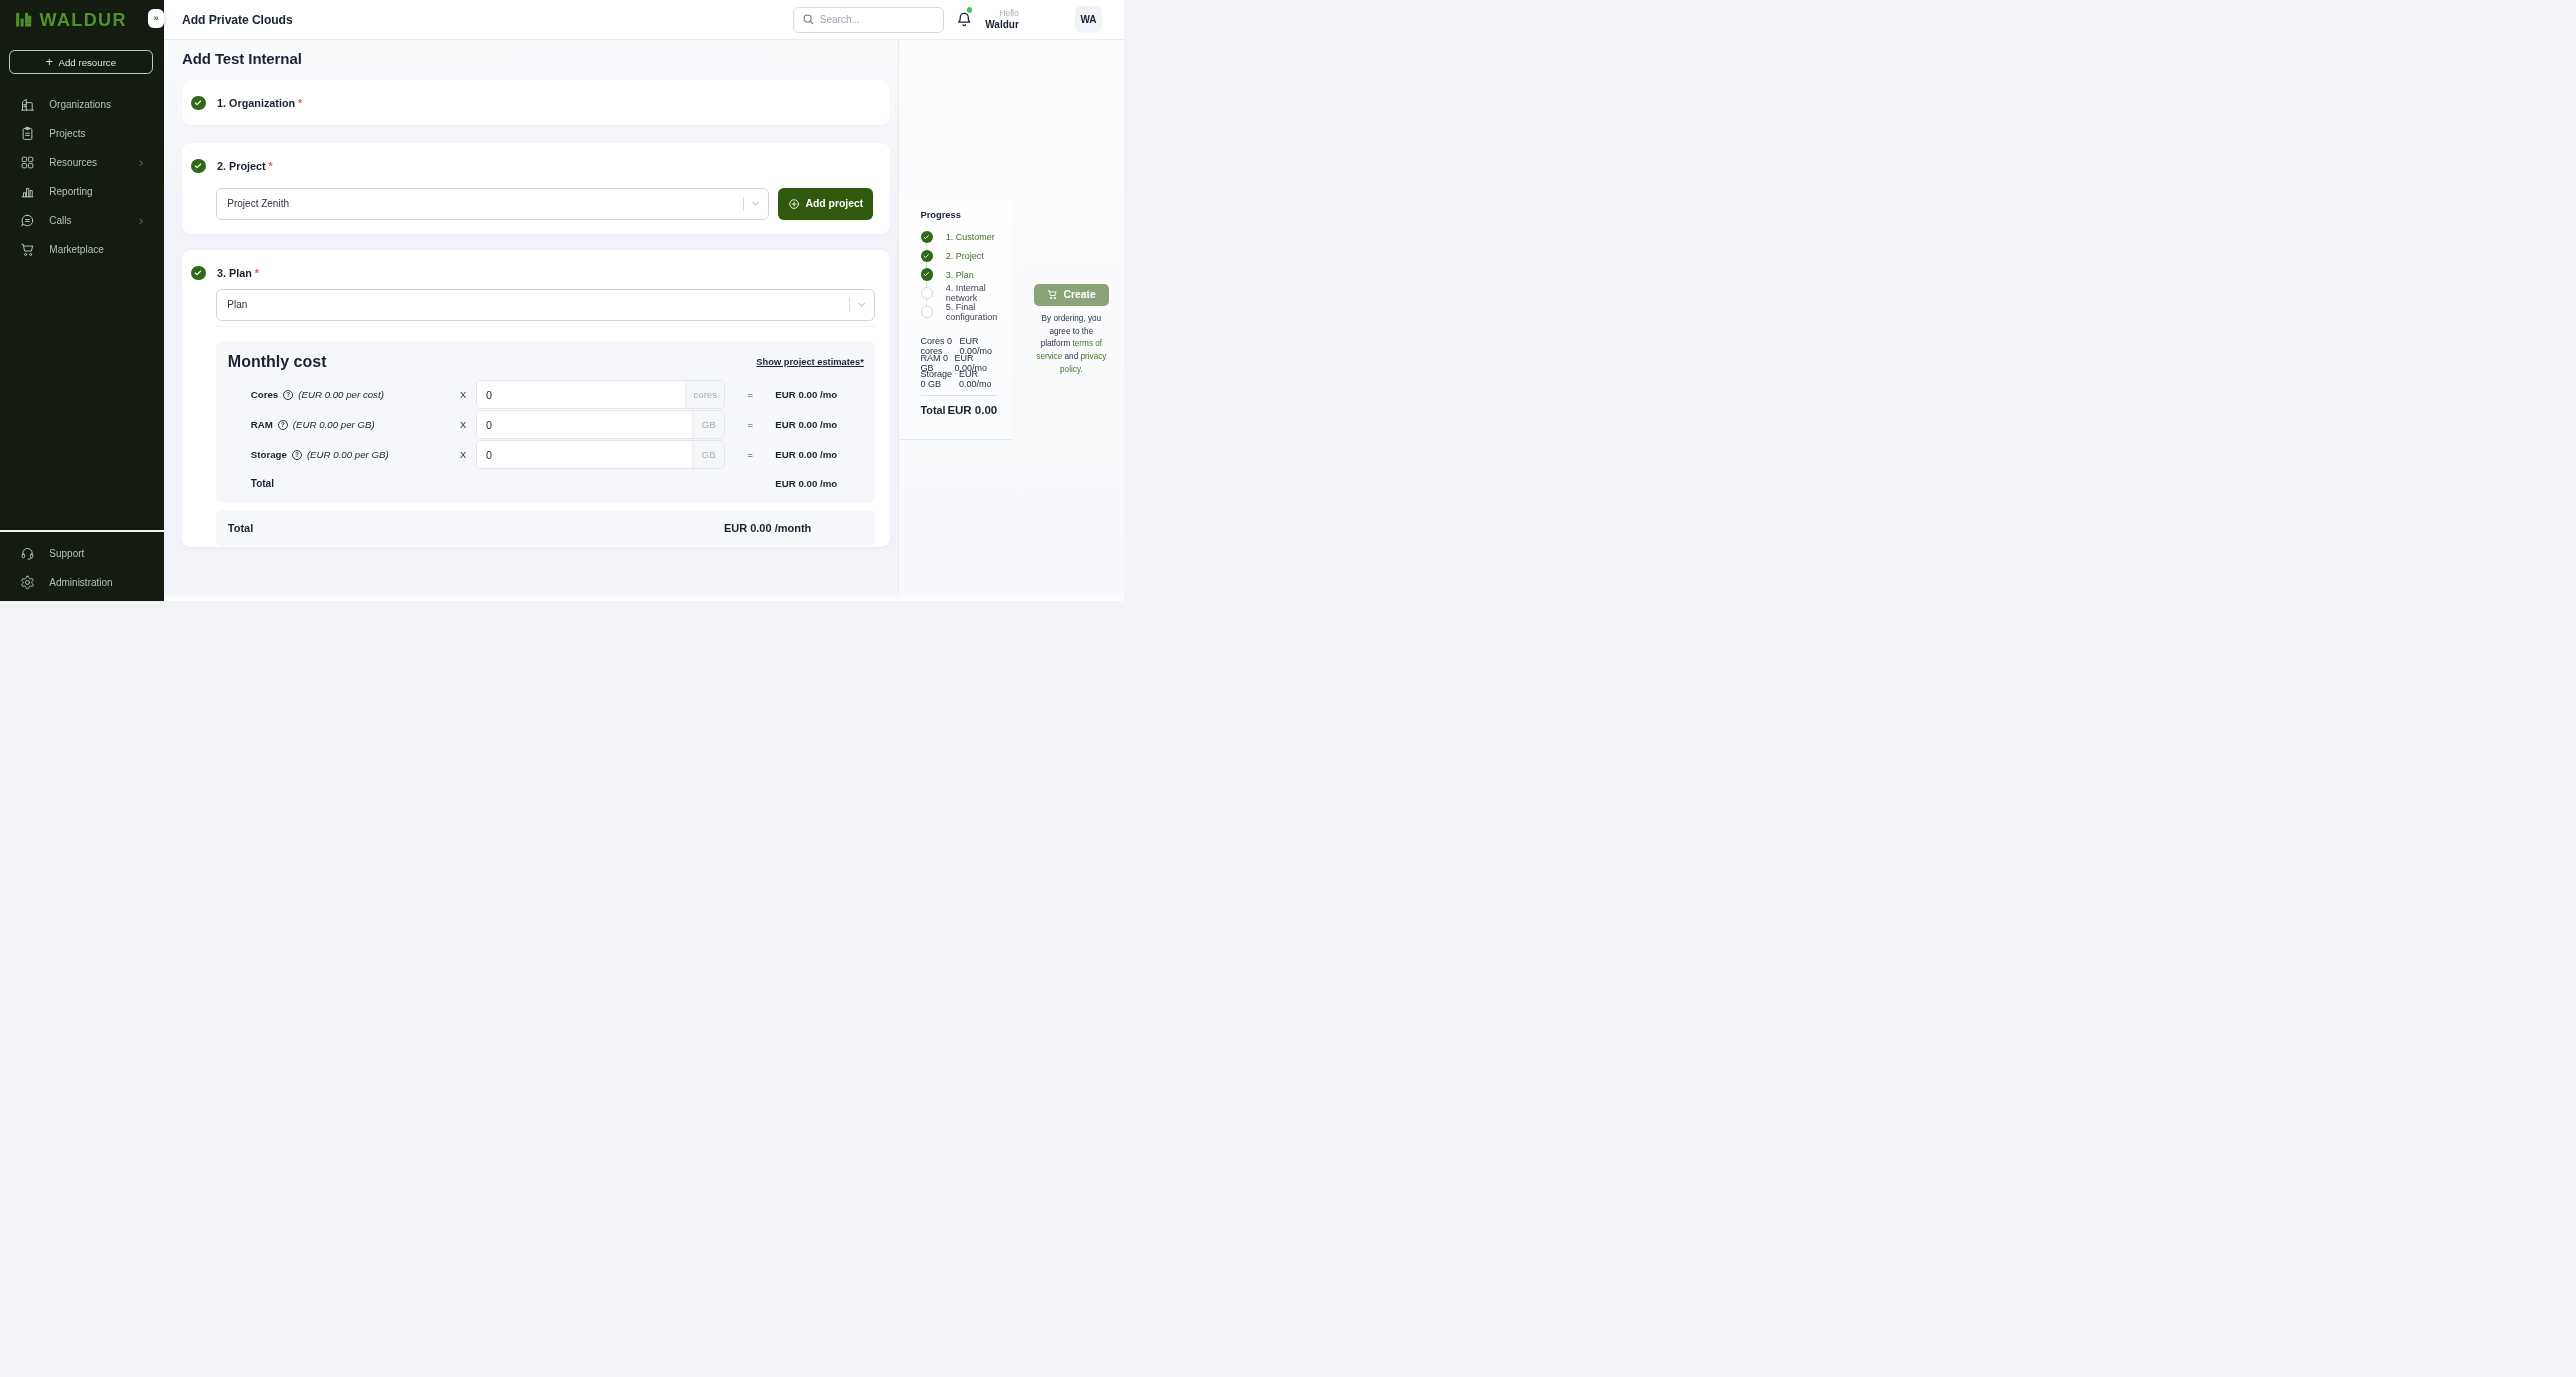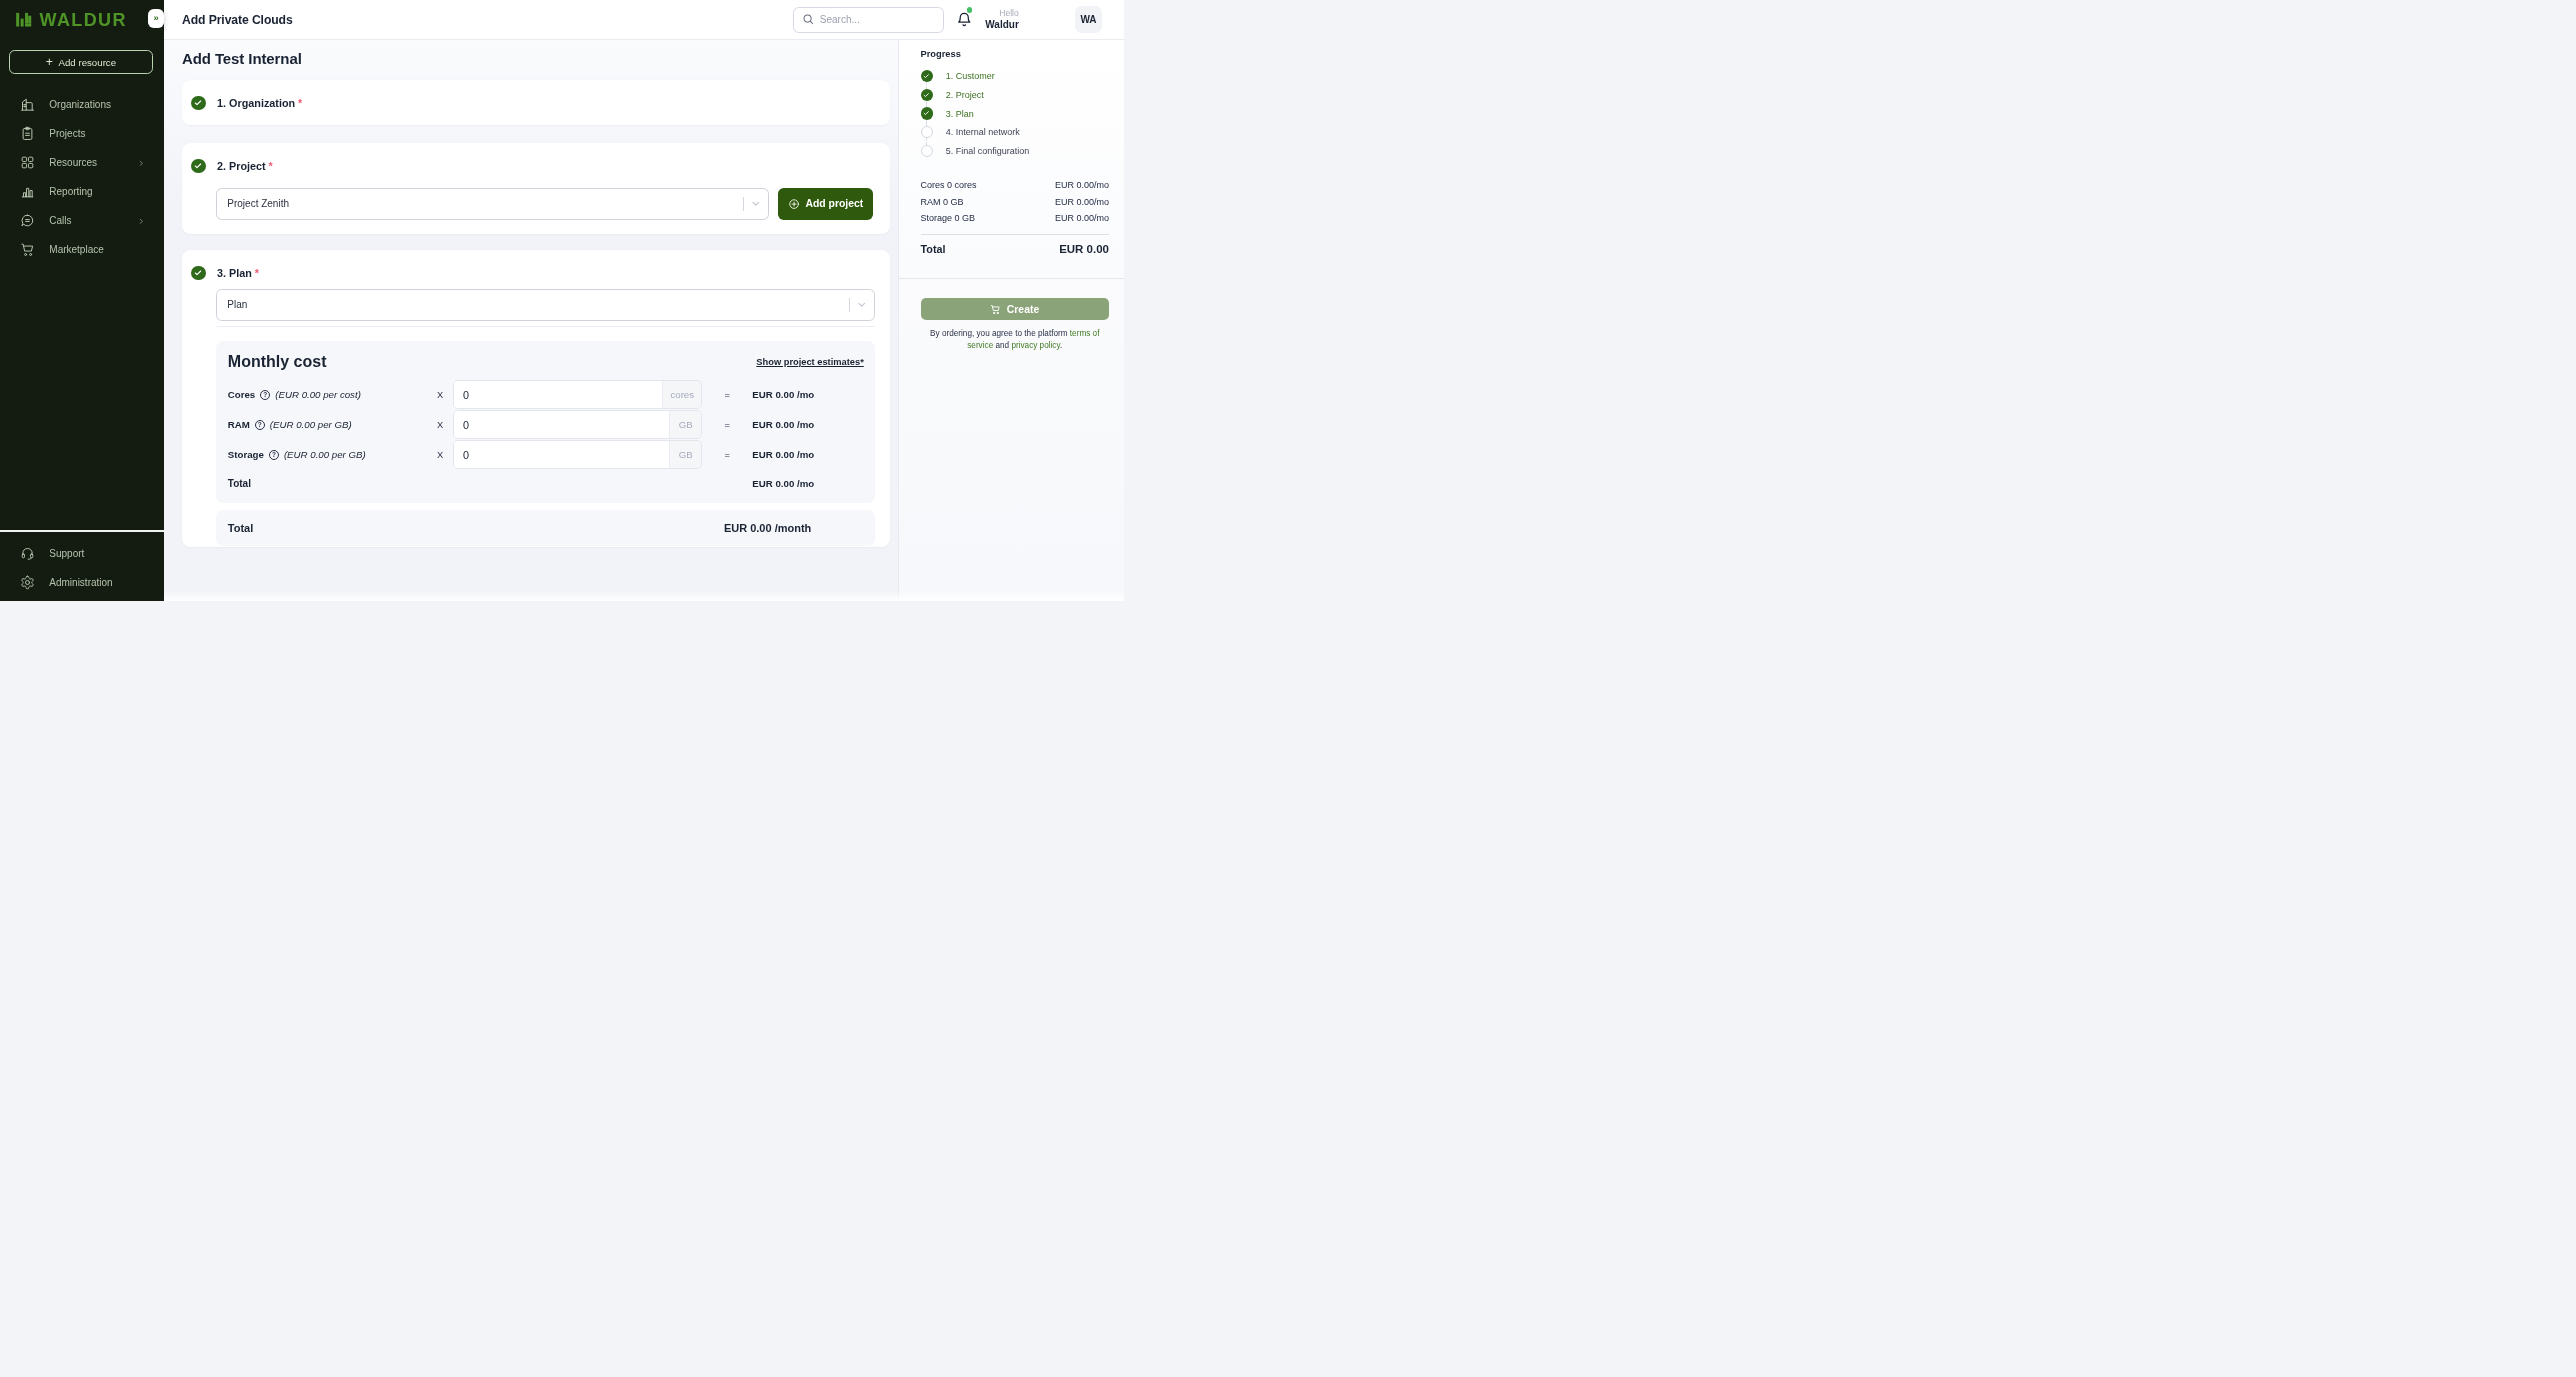--- a/index.html
+++ b/index.html
@@ -65,37 +65,37 @@
   .sel-chev { margin-right:6.5px; display:flex; }
   .w920 { width:659px; }
   .row2 { display:flex; align-items:flex-end; gap:8.6px; }
   .w772 { width:553px; }
   .btn-addproj { height:32px; width:95px; margin-top:14.3px; border:none; border-radius:5.7px; background:#2f5a0e; color:#fff; font-size:10.4px; font-weight:600; font-family:inherit; display:flex; align-items:center; justify-content:center; gap:5.7px; cursor:pointer; }
   .card-divider { height:0.7px; background:#eceef2; margin:5px 0 0 25px; width:659px; }
   .cost-panel { margin:14.3px 0 0 25px; width:659px; background:#f6f7fa; border-radius:7.2px; padding:12.2px 11.5px 11.5px 11.5px; }
   .cost-head { display:flex; align-items:center; margin-bottom:8.6px; }
   .cost-title { font-size:16px; font-weight:700; }
   .yearly-link { margin-left:auto; font-size:9.3px; font-weight:600; text-decoration:underline; color:#1a2333; cursor:pointer; }
-  .cost-grid-row { display:grid; grid-template-columns:199px 26.5px 249px 50px 1fr; align-items:center; height:30px; }
+  .cost-grid-row { display:grid; grid-template-columns:199px 26.5px 249px 50px 1fr; align-items:center; height:30px;margin-left:23px; }
   .cost-label { font-size:9.7px; display:flex; align-items:center; gap:5px; }
   .cost-label b { font-weight:600; }
   .help-ic { width:10px; height:10px; border:0.9px solid #2b3147; border-radius:50%; font-size:6.5px; font-weight:700; display:inline-flex; align-items:center; justify-content:center; color:#2b3147; }
   .price-note { font-style:italic; font-size:9.7px; }
   .xsign,.eqsign { font-size:9.3px; text-align:center; color:#2b3147; }
   .inp-group { height:29px; border:0.7px solid #e3e5ec; border-radius:5px; background:#fff; display:flex; overflow:hidden; }
   .inp-group input { flex:1; border:none; outline:none; padding:0 8.6px; font-size:10.8px; font-family:inherit; color:#1a2333; min-width:0; }
   .inp-unit { background:#f5f6f8; color:#a6abbd; font-size:9.7px; display:flex; align-items:center; padding:0 7.2px; border-left:0.7px solid #ebedf2; min-width:32px; justify-content:center; }
   .cost-result { font-size:9.7px; font-weight:700; }
   .cost-total-row { margin-top:5.7px; }
   .cost-total-row .tl { font-size:10px; font-weight:600; }
   .grand-panel { margin:7.2px 0 0 25px; width:659px; height:36px; background:#f6f7fa; border-radius:7.2px; display:flex; align-items:center; padding:0 64px 0 11.5px; }
   .grand-panel .gl { font-size:11px; font-weight:700; }
   .grand-panel .gv { margin-left:auto; font-size:11px; font-weight:700; }
   
-  .rail { width:226px; min-width:226px; border-left:0.7px solid #e8eaf0; background:linear-gradient(180deg,#fdfdfe 0%,#f7f8fb 100%); display:flex; flex-direction:column; }
+  .rail { width:226px; min-width:226px; border-left:0.7px solid #e8eaf0; background:linear-gradient(180deg,#fdfdfe 0%,#f7f8fb 100%); display:flex; flex-direction:row;align-items:center; }
   .rail-top { padding:8.6px 15px 0 21.5px; height:239px; border-bottom:0.7px solid #e4e7ee; background:linear-gradient(180deg,#ffffff 0%,#fafbfd 100%); }
   .prog-title { font-size:9.3px; font-weight:700; margin-bottom:11.5px; }
   .step { display:flex; align-items:center; gap:13px; height:12.2px; }
   .step-gap { height:6.5px; width:0; border-left:0.7px dashed #d8dbe2; margin-left:5.7px; }
   .step-circle { width:12.2px; height:12.2px; border-radius:50%; flex:none; display:flex; align-items:center; justify-content:center; }
   .step-circle.done { background:#2e6a1a; }
   .step-circle.todo { background:#fff; border:1.4px solid #d4d7de; }
   .step-label { font-size:9px; }
   .step-label.done { color:#3e7021; }
   .step-label.todo { color:#3f4254; }

